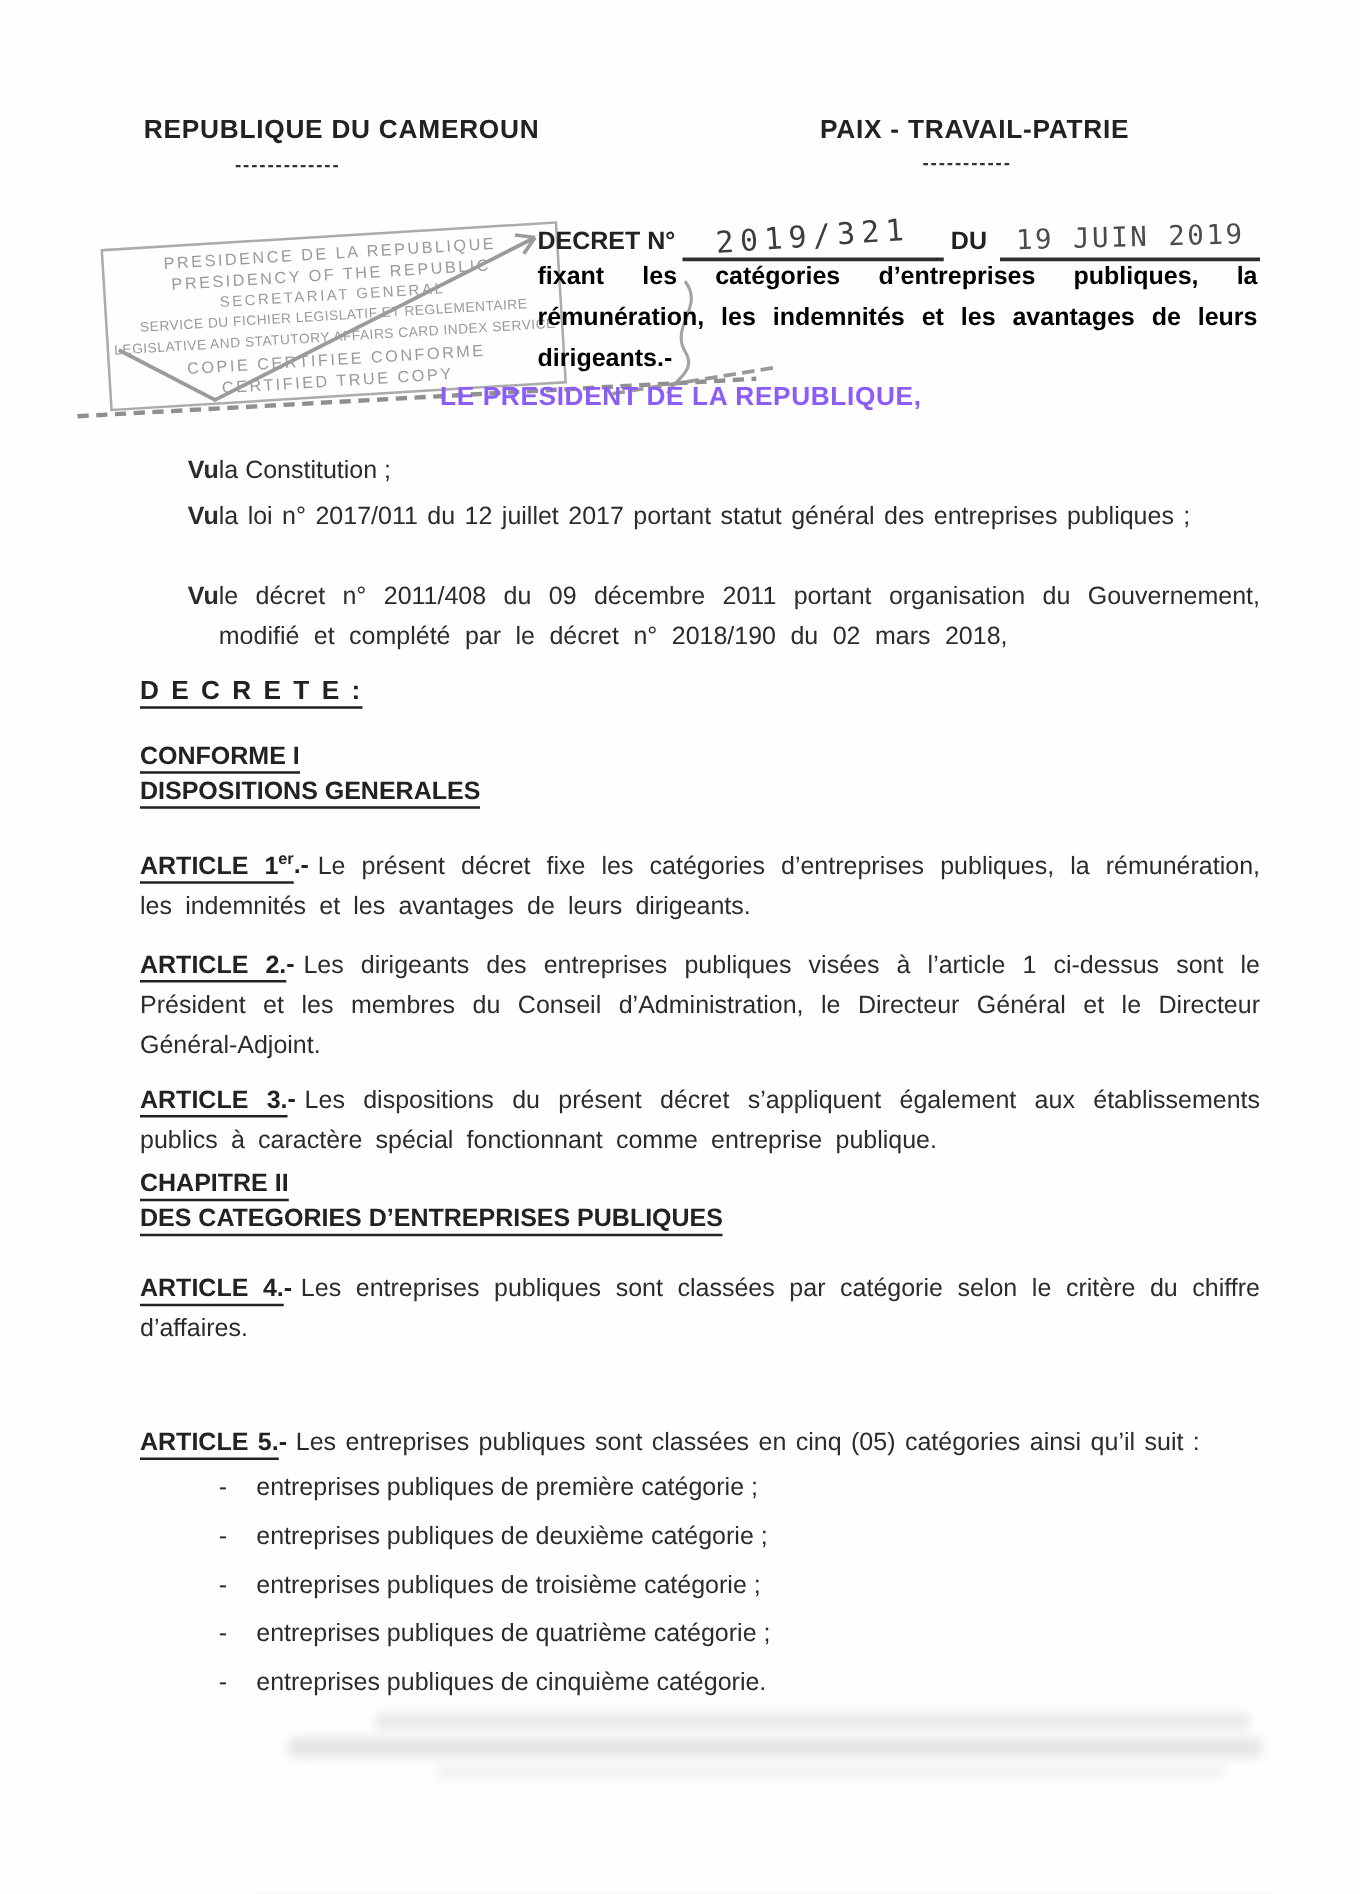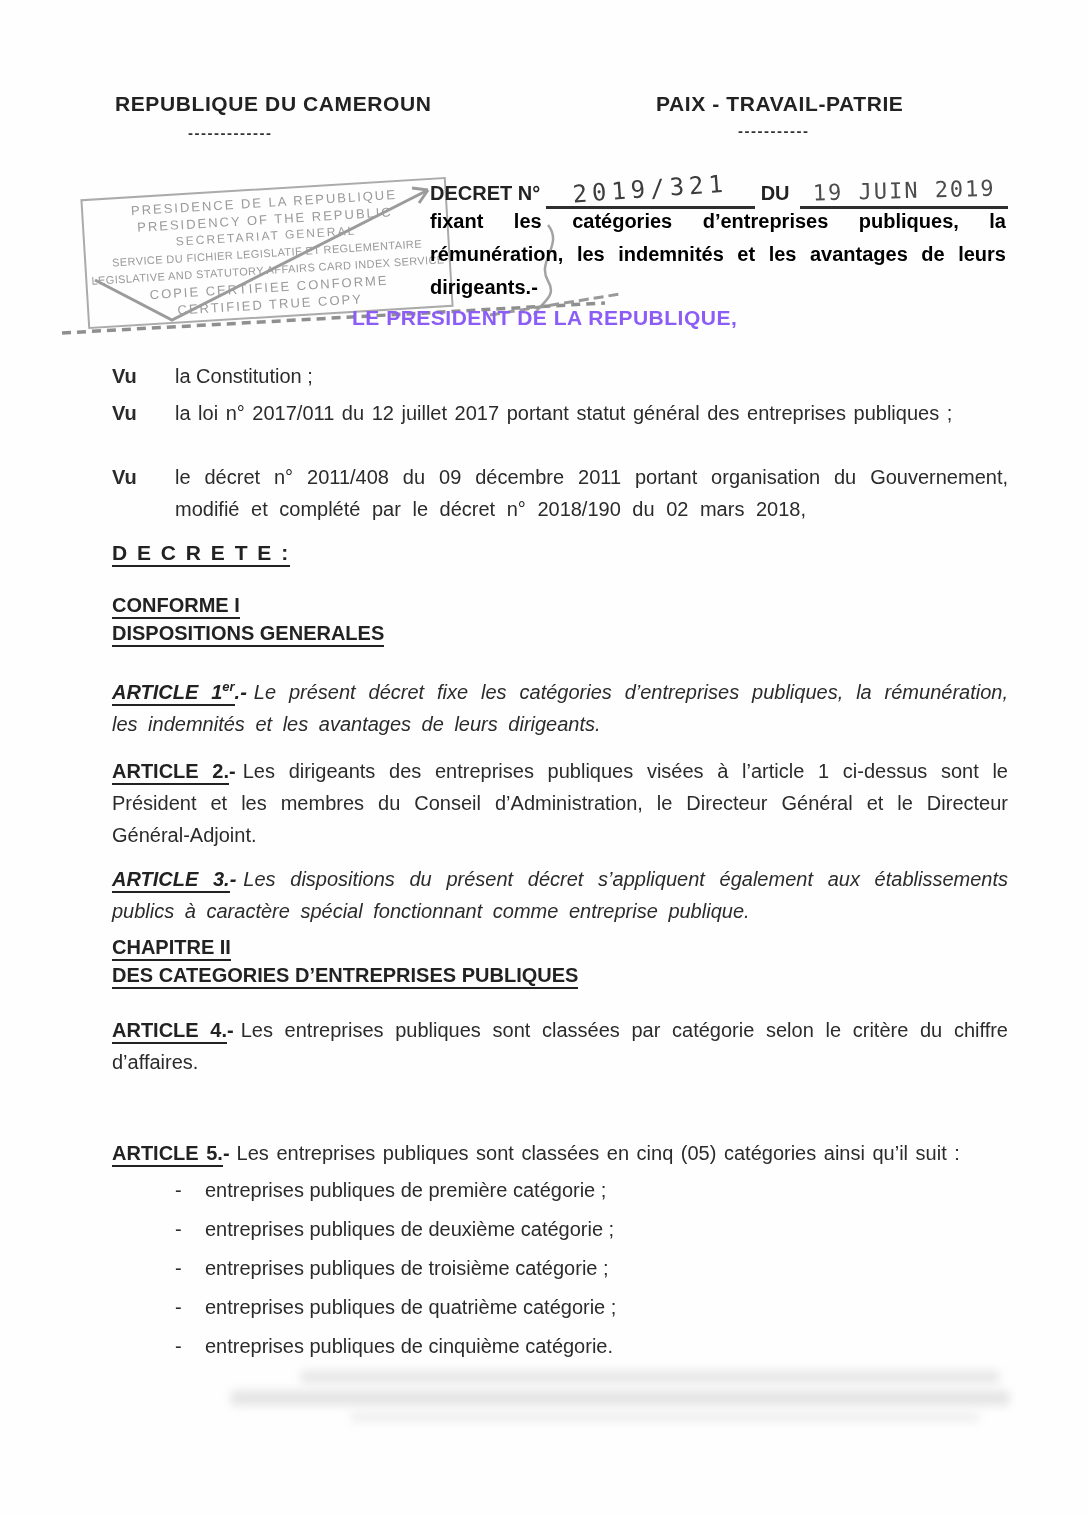--- a/index.html
+++ b/index.html
@@ -61,24 +61,24 @@
   }
 
   .president{
     left:352px;top:306px;
     font-size:21px;font-weight:bold;letter-spacing:.5px;color:#8b5cf6;
   }
 
   
   .body-block{left:112px;width:896px;font-size:20px;line-height:32px;margin:0;}
   .visa{display:flex;}
-  .visa-label{flex:0 0 63px;font-weight:bold;}
+  .visa-label{flex:0 0 63px;font-weight:bold;text-align:right;}
   .visa-text{flex:1;text-align:justify;margin:0;}
   .ws2{word-spacing:2px;}
-  .ws5{word-spacing:5px;font-style:italic;}
+  .ws5{word-spacing:5px;}
   .ws6{word-spacing:6px;}
 
   .center-head{}
   .u{border-bottom:2px solid #222;padding-bottom:1px;font-weight:bold;color:#222;}
   .decrete-text{font-size:21px;letter-spacing:2px;}
   .chapter div{line-height:28px;font-size:20px;}
 
   .article{text-align:justify;}
   .art-head{font-weight:bold;border-bottom:2px solid #222;padding-bottom:1px;color:#222;white-space:nowrap;}
   .art-sup{font-size:13px;font-weight:bold;}

